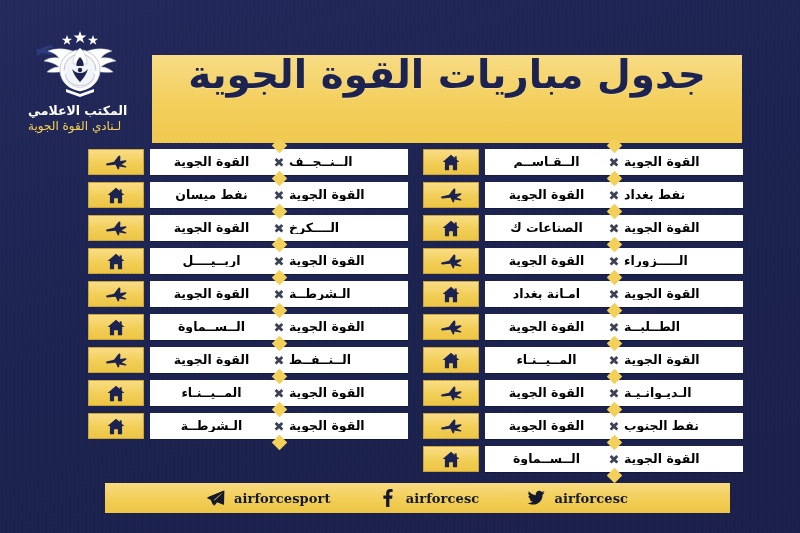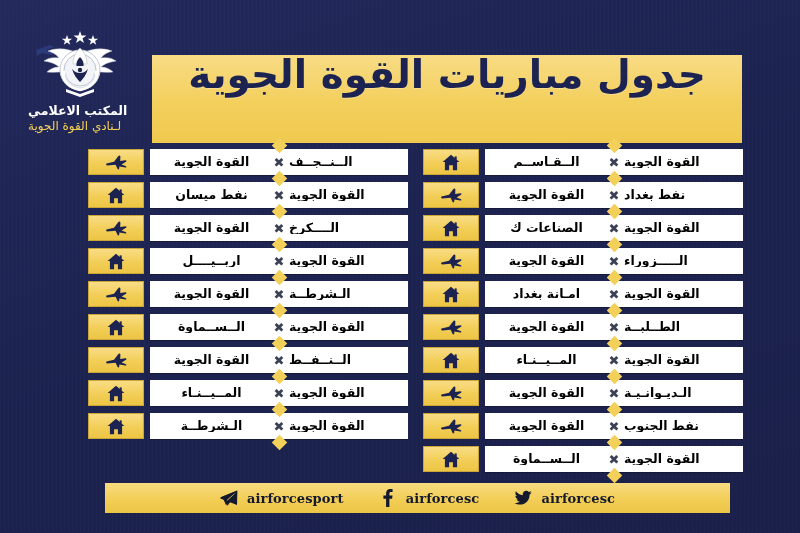--- a/index.html
+++ b/index.html
@@ -79,21 +79,21 @@
   }
   .diamond.top{ top:-9px; }
   .diamond.bot{ bottom:-9px; }
 
   
   #footer{
     position:absolute; left:105px; top:483px; width:625px; height:30px;
     background:#f3d05a;
     background-image:linear-gradient(180deg,#f8db80 0%, #f2ce57 55%, #eec displaystyle 100%);
     background-image:linear-gradient(180deg,#f8db80 0%, #f2ce57 55%, #edc545 100%);
-    display:flex; align-items:center; justify-content:center; gap:3px;
+    display:flex; align-items:center; justify-content:center; gap:16px;
   }
   .social{ display:flex; align-items:center; gap:9px; padding:0 16px; }
   .social .sicon{ display:flex; align-items:center; justify-content:center; width:18px; height:18px; }
   .social .handle{ color:#14192e; font-size:13px; font-weight:bold;
                    font-family:"DejaVu Serif", serif; letter-spacing:.1px; white-space:nowrap; }
 </style>
 </head>
 <body>
 
 <div id="stage">

